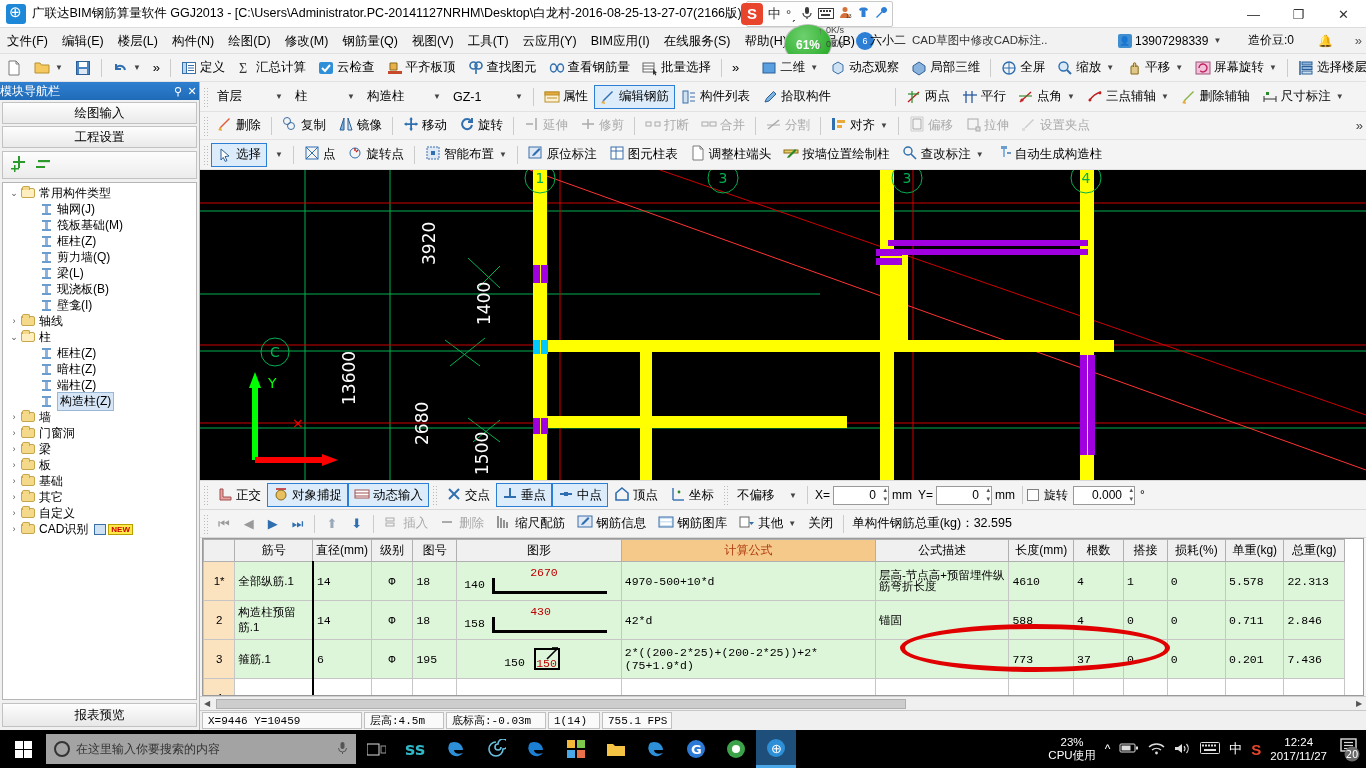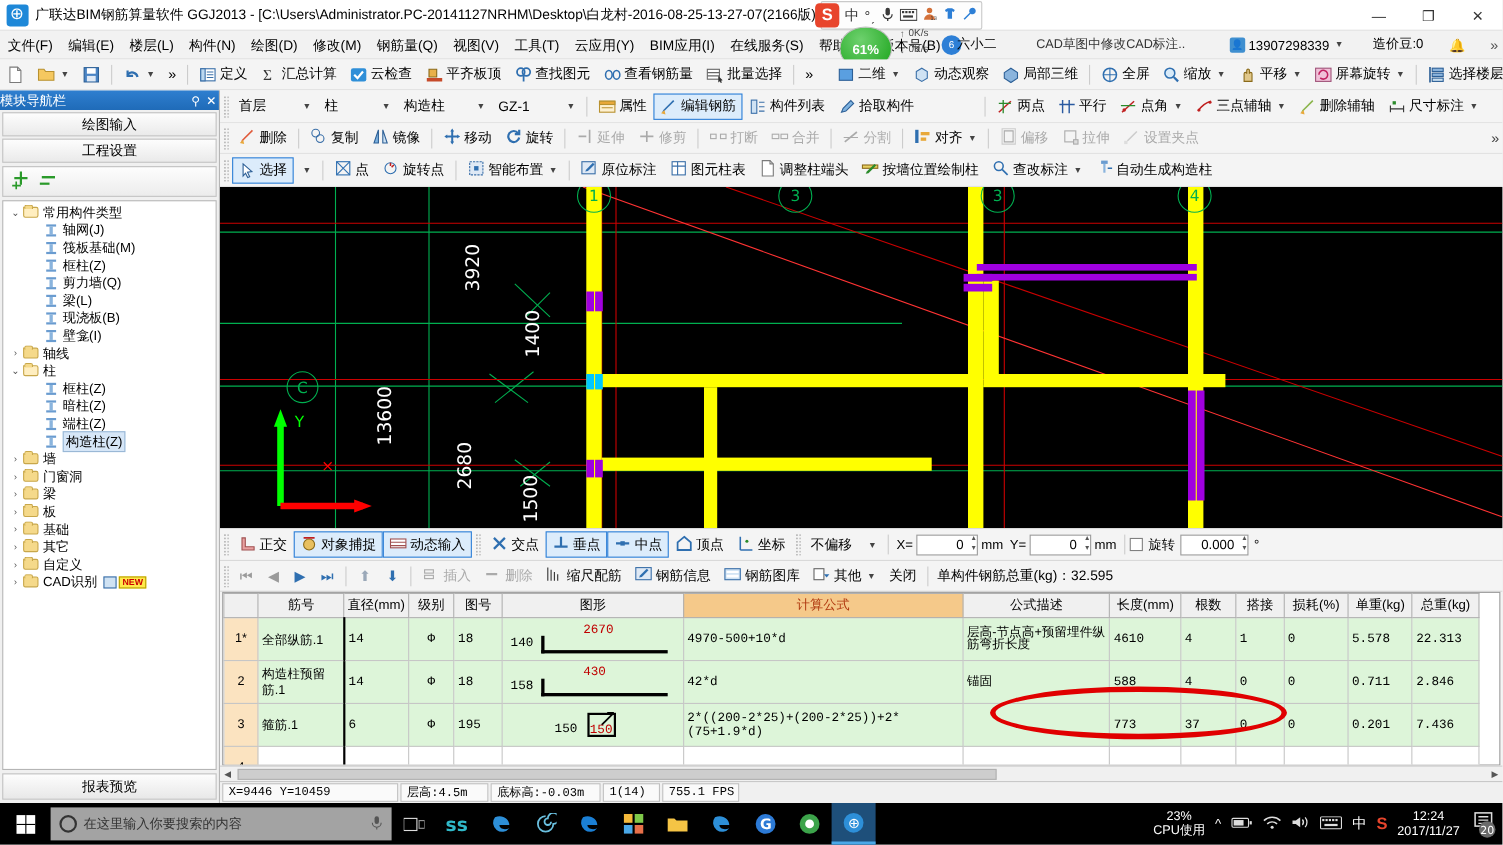--- a/index.html
+++ b/index.html
@@ -28,33 +28,33 @@
   .ime-i { font-size:13px; color:#333; }
   .win-btns { position:absolute; right:0; top:0; height:28px; display:flex; }
   .win-btn { width:45px; height:28px; display:flex; align-items:center;
      justify-content:center; font-size:13px; color:#333; }
 
   
   .menubar { height:26px; background:#f2f2f2; display:flex; align-items:center;
      position:relative; flex:none; border-bottom:1px solid #e0e0e0; }
   .menu-item { padding:0 7px; font-size:12.5px; line-height:26px; white-space:nowrap; }
   .speed-widget { position:absolute; left:760px; top:-8px; width:100px; height:46px; }
-  .speed-ball { position:absolute; left:3px; top:4px; width:48px; height:40px;
+  .speed-ball { position:absolute; left:24px; top:4px; width:48px; height:40px;
      border-radius:50%; background:radial-gradient(circle at 40% 30%, #6ed16e, #19a319);
      border:1px solid #bfbfbf; color:#fff; font-size:12px; font-weight:bold;
      text-align:center; line-height:40px; }
   .speed-up { position:absolute; left:58px; top:6px; font-size:9px; color:#666; }
   .speed-dn { position:absolute; left:58px; top:20px; font-size:9px; color:#666; }
   .speed-k1 { position:absolute; left:66px; top:5px; font-size:9px; color:#444; }
   .speed-k2 { position:absolute; left:66px; top:19px; font-size:9px; color:#444; }
   .speed-badge { position:absolute; left:96px; top:12px; width:18px; height:18px;
      border-radius:50%; background:#2d7fd6; color:#fff; font-size:9px;
      text-align:center; line-height:18px; }
   .menu-user { position:absolute; left:870px; font-size:12px; }
-  .cadtip { position:absolute; left:912px; font-size:11.5px; color:#333;margin-left:30px; }
+  .cadtip { position:absolute; left:912px; font-size:11.5px; color:#333; }
   .acct { position:absolute; left:1118px; display:flex; align-items:center; gap:3px;
      font-size:12px; }
   .acct-ic { width:14px; height:14px; background:#3f8fd0; color:#fff; font-size:9px;
      text-align:center; line-height:14px; border-radius:2px; }
   .beans { position:absolute; left:1248px; font-size:12px; }
   .bell { position:absolute; left:1318px; font-size:12px; color:#2d7fd6; }
   .chev { position:absolute; right:4px; font-size:13px; color:#555; }
 
   
   .tbrow { height:28px; background:#f4f4f4; display:flex; align-items:center;

